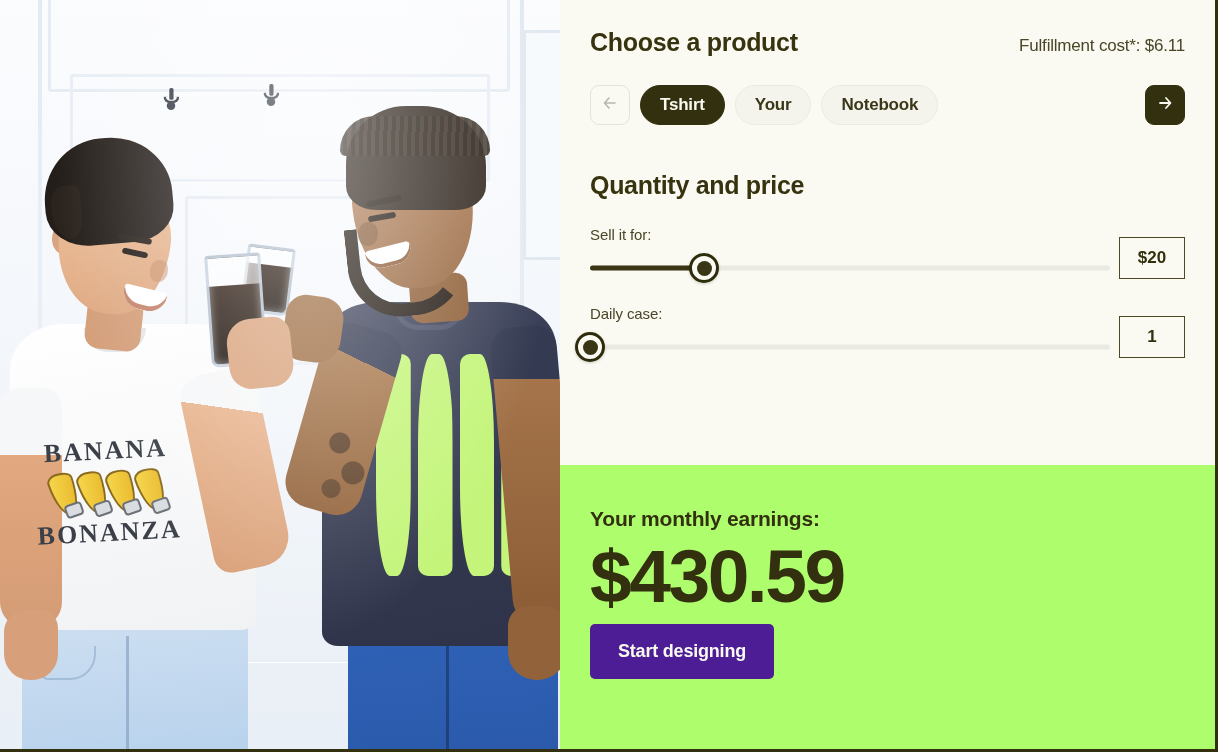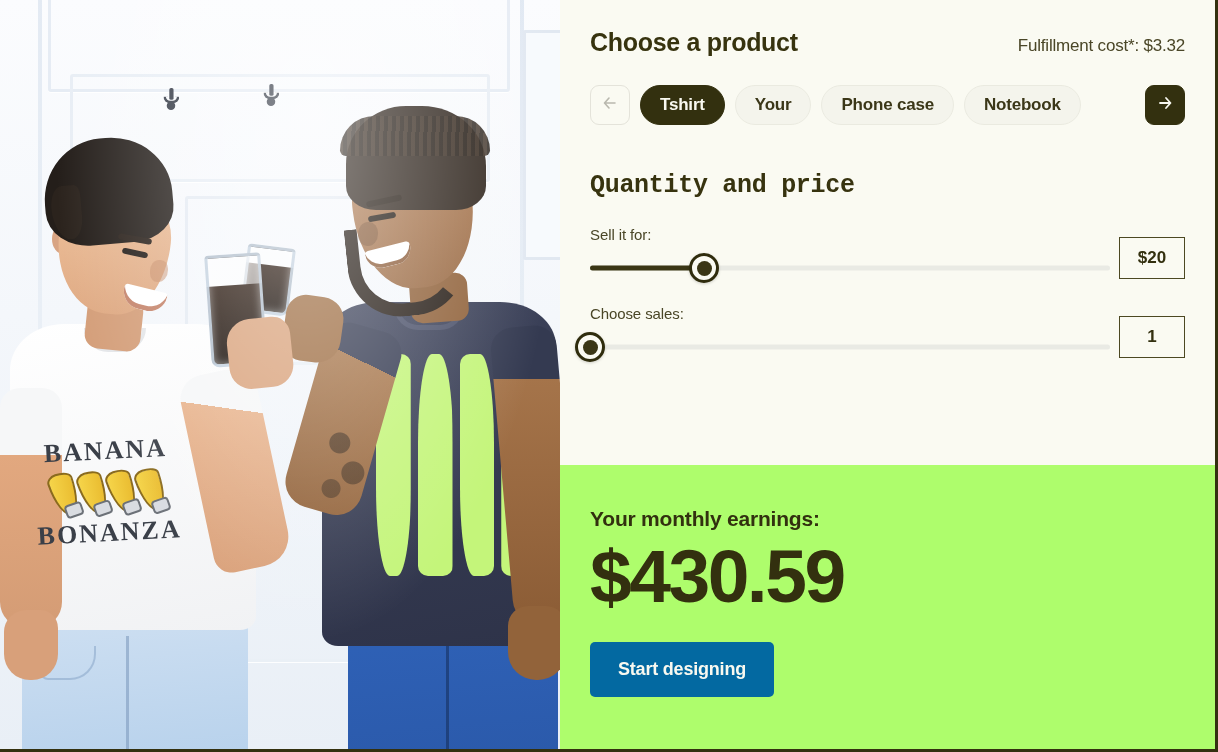--- a/index.html
+++ b/index.html
@@ -411,21 +411,20 @@
     border-color: #33300F;
   }
 
   
   .qp-title {
     font-size: 25px;
     font-weight: bold;
     color: #37330F;
     margin-top: 46px;
     letter-spacing: -0.3px;
-    font-family: Liberation Mono, monospace;
   }
 
   .slider-block { margin-top: 26px; display: flex; align-items: flex-end; gap: 9px; }
   .slider-col { flex: 1 1 auto; min-width: 0; }
   .slider-label {
     font-size: 15px;
     color: #4A4627;
     margin-bottom: 14px;
     letter-spacing: -0.1px;
   }
@@ -497,26 +496,26 @@
   }
   .earnings-amount {
     font-size: 75px;
     font-weight: bold;
     color: #33300F;
     letter-spacing: -2.5px;
     line-height: 1.05;
     margin-top: 6px;
   }
   .cta {
-    margin-top: 26px;
+    margin-top: 8px;
     display: inline-flex;
     align-items: center; justify-content: center;
     height: 55px;
     padding: 0 28px;
-    background: #0369a1;
+    background: #4c1d95;
     color: #F9F9F0;
     font-size: 18px;
     font-weight: bold;
     border: none;
     border-radius: 5px;
     cursor: pointer;
     letter-spacing: -0.2px;
     font-family: "Liberation Sans", sans-serif;
   }
 </style>
@@ -608,37 +607,36 @@
       <div class="photo-sheen"></div>
     </div>
   </div>
 
   <div class="panel">
 
     <div class="panel-top">
 
       <div class="header-row">
         <div class="section-title">Choose a product</div>
-        <div class="fulfillment">Fulfillment cost*: $3.32</div>
+        <div class="fulfillment">Fulfillment cost*: $6.11</div>
       </div>
 
       <div class="product-row">
 
         <div class="nav-btn nav-prev">
           <span>
             <svg width="18" height="18" viewBox="0 0 18 18" fill="none" stroke-width="1.6" stroke-linecap="round" stroke-linejoin="round">
               <path d="M14 9 H4 M8 4 L3.5 9 L8 14"></path>
             </svg>
           </span>
         </div>
 
         <div class="pill-track">
           <div class="pill active">Tshirt</div>
           <div class="pill">Your</div>
-          <div class="pill">Phone case</div>
           <div class="pill">Notebook</div>
         </div>
 
         <div class="nav-btn nav-next">
           <span>
             <svg width="18" height="18" viewBox="0 0 18 18" fill="none" stroke-width="1.8" stroke-linecap="round" stroke-linejoin="round">
               <path d="M4 9 H14 M10 4 L14.5 9 L10 14"></path>
             </svg>
           </span>
         </div>
@@ -653,21 +651,21 @@
             <div class="track"></div>
             <div class="track-fill" style="width: 22%;"></div>
             <div class="thumb" style="left: 22%;"></div>
           </div>
         </div>
         <div class="value-box">$20</div>
       </div>
 
       <div class="slider-block">
         <div class="slider-col">
-          <div class="slider-label">Choose sales:</div>
+          <div class="slider-label">Daily case:</div>
           <div class="slider">
             <div class="track"></div>
             <div class="track-fill" style="width: 0%;"></div>
             <div class="thumb" style="left: 0%;"></div>
           </div>
         </div>
         <div class="value-box">1</div>
       </div>
 
     </div>

